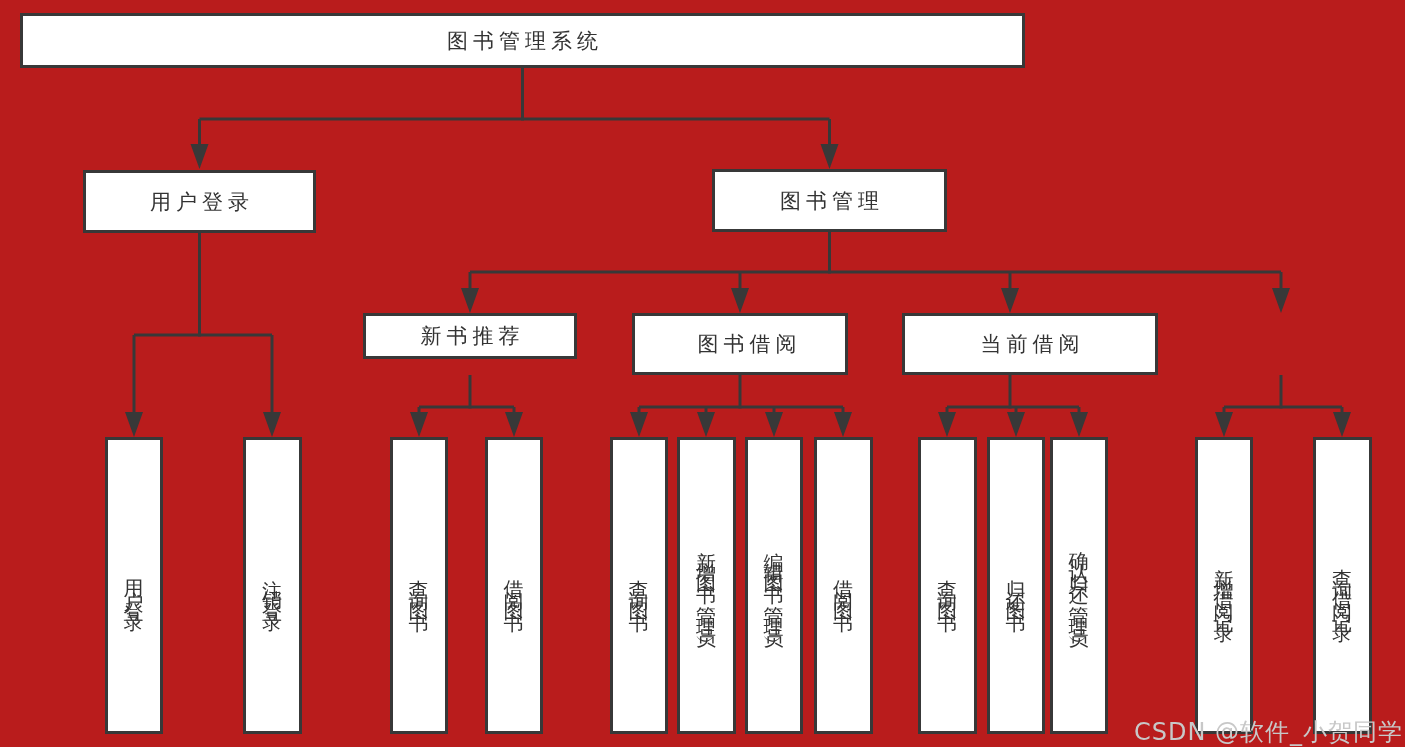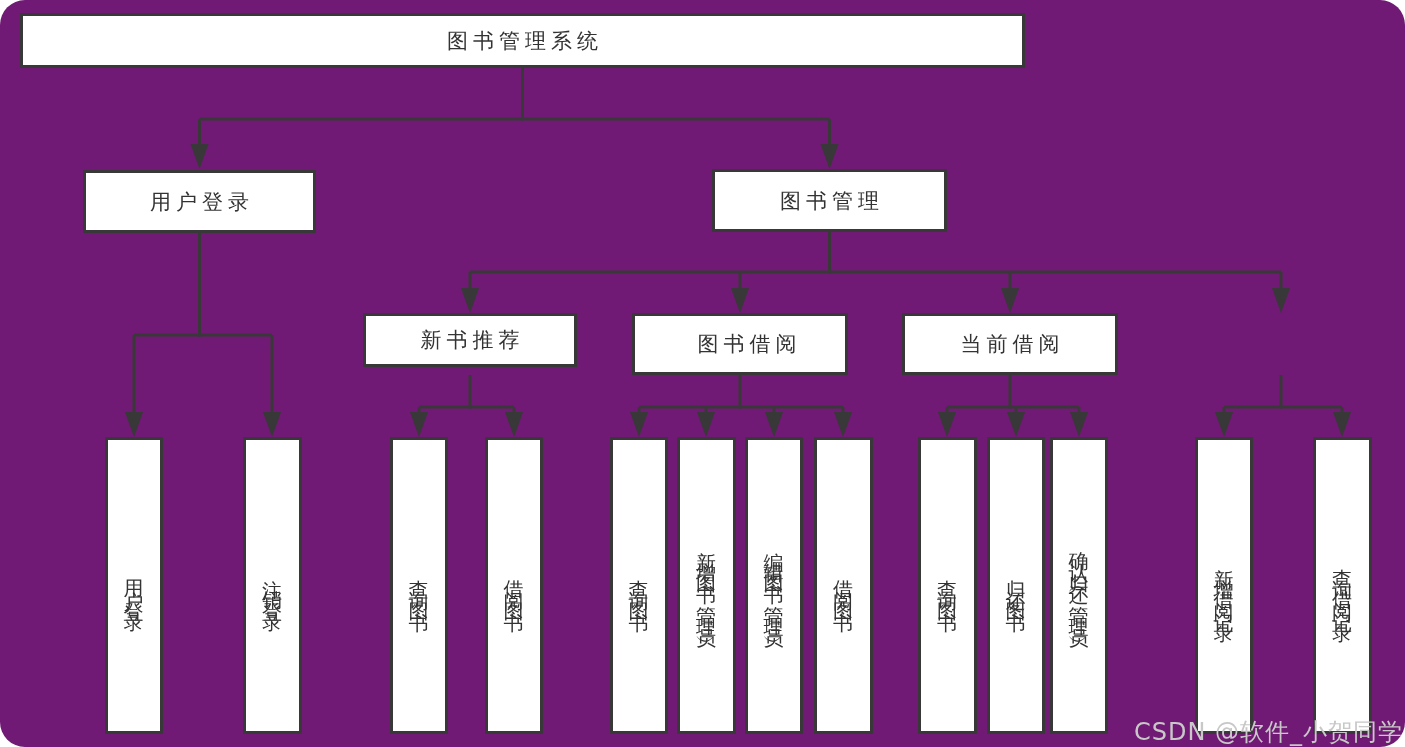--- a/index.html
+++ b/index.html
@@ -1,23 +1,22 @@
 <!DOCTYPE html>
 <html><head>
 <meta charset="utf-8">
 <style>
   html, body { margin: 0; padding: 0; background: #ffffff; }
   .canvas {
     position: relative;
     width: 1405px;
     height: 747px;
-    background: #701a75;
+    background: #b91c1c;
     font-family: "DejaVu Sans", sans-serif;
     overflow: hidden;
-    border-radius: 25px;
   }
   svg.connectors {
     position: absolute;
     left: 0; top: 0;
     width: 1405px; height: 747px;
   }
   svg.connectors path {
     fill: none;
     stroke: #383838;
     stroke-width: 3;
@@ -140,27 +139,27 @@
     <span class="hlabel">图书管理系统</span>
   </div>
 
   <div class="box" style="left:83px; top:170px; width:233px; height:63px;">
     <span class="hlabel">用户登录</span>
   </div>
   <div class="box" style="left:712px; top:169px; width:235px; height:63px;font-family:Liberation Serif, serif;">
     <span class="hlabel">图书管理</span>
   </div>
 
-  <div class="box" style="left:363px; top:313px; width:214px; height:54px;">
+  <div class="box" style="left:363px; top:313px; width:214px; height:46px;">
     <span class="hlabel">新书推荐</span>
   </div>
   <div class="box" style="left:632px; top:313px; width:216px; height:62px;padding-left:14px;">
     <span class="hlabel">图书借阅</span>
   </div>
-  <div class="box" style="left:902px; top:313px; width:216px; height:62px;">
+  <div class="box" style="left:902px; top:313px; width:256px; height:62px;">
     <span class="hlabel">当前借阅</span>
   </div>
 
   <div class="box" style="left:105px; top:437px; width:58px; height:297px;">
     <span class="vlabel">用户登录</span>
   </div>
   <div class="box" style="left:243px; top:437px; width:59px; height:297px;">
     <span class="vlabel">注销登录</span>
   </div>
 

